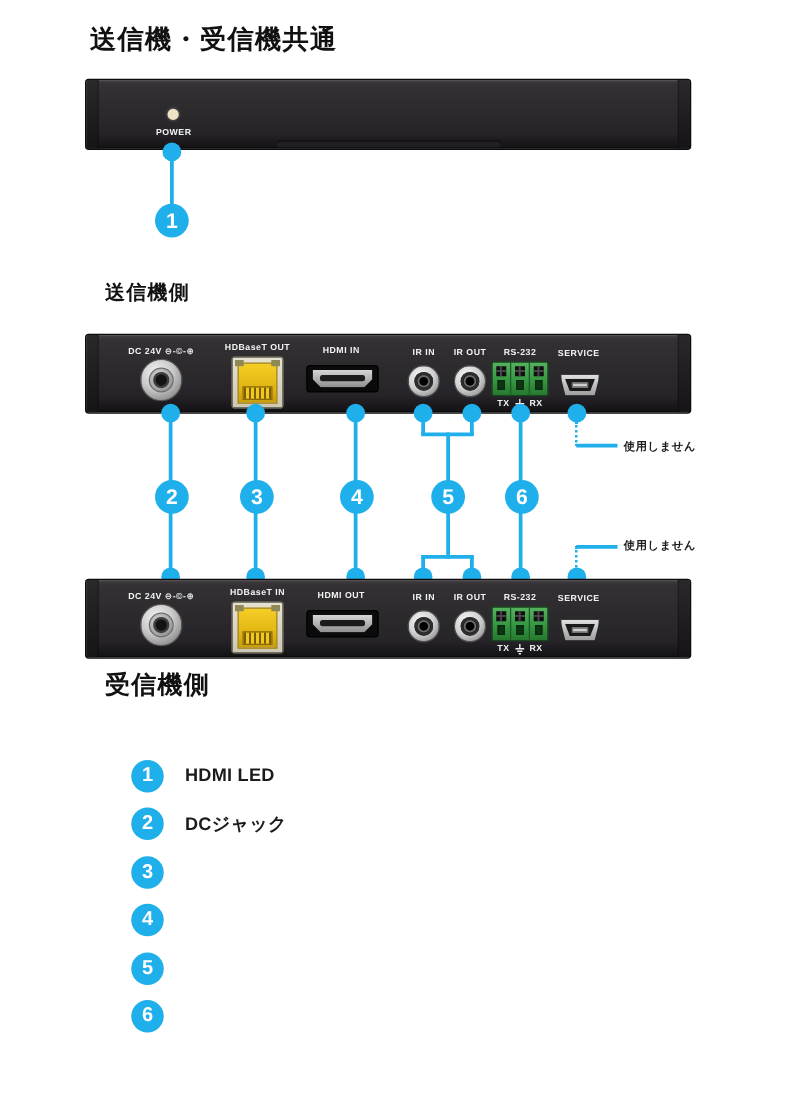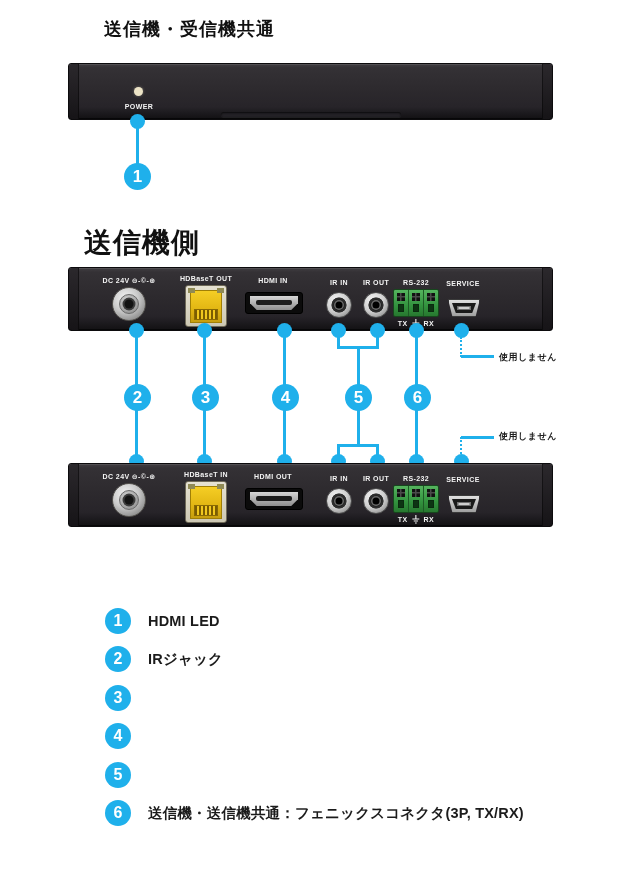--- a/index.html
+++ b/index.html
@@ -1,20 +1,20 @@
 <!DOCTYPE html>
 <html><head>
 <meta charset="utf-8">
 <style>
   html,body{margin:0;padding:0;background:#ffffff;}
   #page{position:relative;width:630px;height:880px;background:#ffffff;overflow:hidden;
         font-family:"Liberation Sans","DejaVu Sans",sans-serif;}
   .sec-title{position:absolute;font-weight:bold;color:#111;letter-spacing:1px;}
-  #title-common{left:72px;top:17px;font-size:18px;margin-left:32px;}
-  #title-tx{left:84px;top:224px;font-size:28px;}
+  #title-common{left:72px;top:17px;font-size:21px;}
+  #title-tx{left:84px;top:224px;font-size:16px;}
   #title-rx{left:84px;top:534px;font-size:20px;}
 
   
   .panel{position:absolute;left:68px;width:485px;border-radius:3px;border:1px solid #0c0b0d;
          background:linear-gradient(180deg,#403d41 0%,#343135 7%,#2d2a2e 45%,#272429 78%,#1d1b1f 88%,#121113 100%);
          box-shadow:inset 0 1px 0 rgba(255,255,255,.10), inset 0 -1px 0 rgba(0,0,0,.6);box-sizing:border-box;}
   .panel-edge{position:absolute;top:0;bottom:0;width:9px;background:linear-gradient(180deg,#2b282c,#161417);}
   .panel-edge.l{left:0;border-right:1px solid rgba(0,0,0,.45);border-radius:3px 0 0 3px;}
   .panel-edge.r{right:0;border-left:1px solid rgba(0,0,0,.45);border-radius:0 3px 3px 0;}
   #panel-common{top:63px;height:57px;}
@@ -103,20 +103,21 @@
         display:flex;align-items:center;justify-content:center;flex:0 0 auto;}
   .leg-text{font-size:14.5px;font-weight:600;color:#1b1b1b;white-space:nowrap;letter-spacing:.2px;}
 </style>
 </head>
 <body>
 
 <div id="page">
 
   <div class="sec-title" id="title-common">送信機・受信機共通</div>
   <div class="sec-title" id="title-tx">送信機側</div>
+  <div class="sec-title" id="title-rx">受信機側</div>
 
   <div class="panel" id="panel-common">
     <div class="panel-edge l"></div>
     <div class="panel-edge r"></div>
     <div class="led" style="left:65px;top:23px;"></div>
     <div class="port-label" style="left:70px;top:39px;">POWER</div>
     <div class="notch"></div>
   </div>
 
   <div class="cdot acc" style="left: 130px; top: 114px; background-color: rgb(31, 176, 235);"></div>
@@ -284,29 +285,28 @@
         <div class="slot"></div>
       </div>
   </div>
 
   <div class="leg-row" style="top:608px;">
     <div class="leg-circle acc" style="background-color: rgb(31, 176, 235);">1</div>
     <div class="leg-text">HDMI LED</div>
   </div>
   <div class="leg-row" style="top:646px;">
     <div class="leg-circle acc" style="background-color: rgb(31, 176, 235);">2</div>
-    <div class="leg-text">IRジャック</div>
+    <div class="leg-text">DCジャック</div>
   </div>
   <div class="leg-row" style="top:685px;">
     <div class="leg-circle acc" style="background-color: rgb(31, 176, 235);">3</div>
   </div>
   <div class="leg-row" style="top:723px;">
     <div class="leg-circle acc" style="background-color: rgb(31, 176, 235);">4</div>
   </div>
   <div class="leg-row" style="top:762px;">
     <div class="leg-circle acc" style="background-color: rgb(31, 176, 235);">5</div>
   </div>
   <div class="leg-row" style="top:800px;">
     <div class="leg-circle acc" style="background-color: rgb(31, 176, 235);">6</div>
-    <div class="leg-text">送信機・送信機共通：フェニックスコネクタ(3P, TX/RX)</div>
   </div>
 
 </div>
 
 </body></html>

